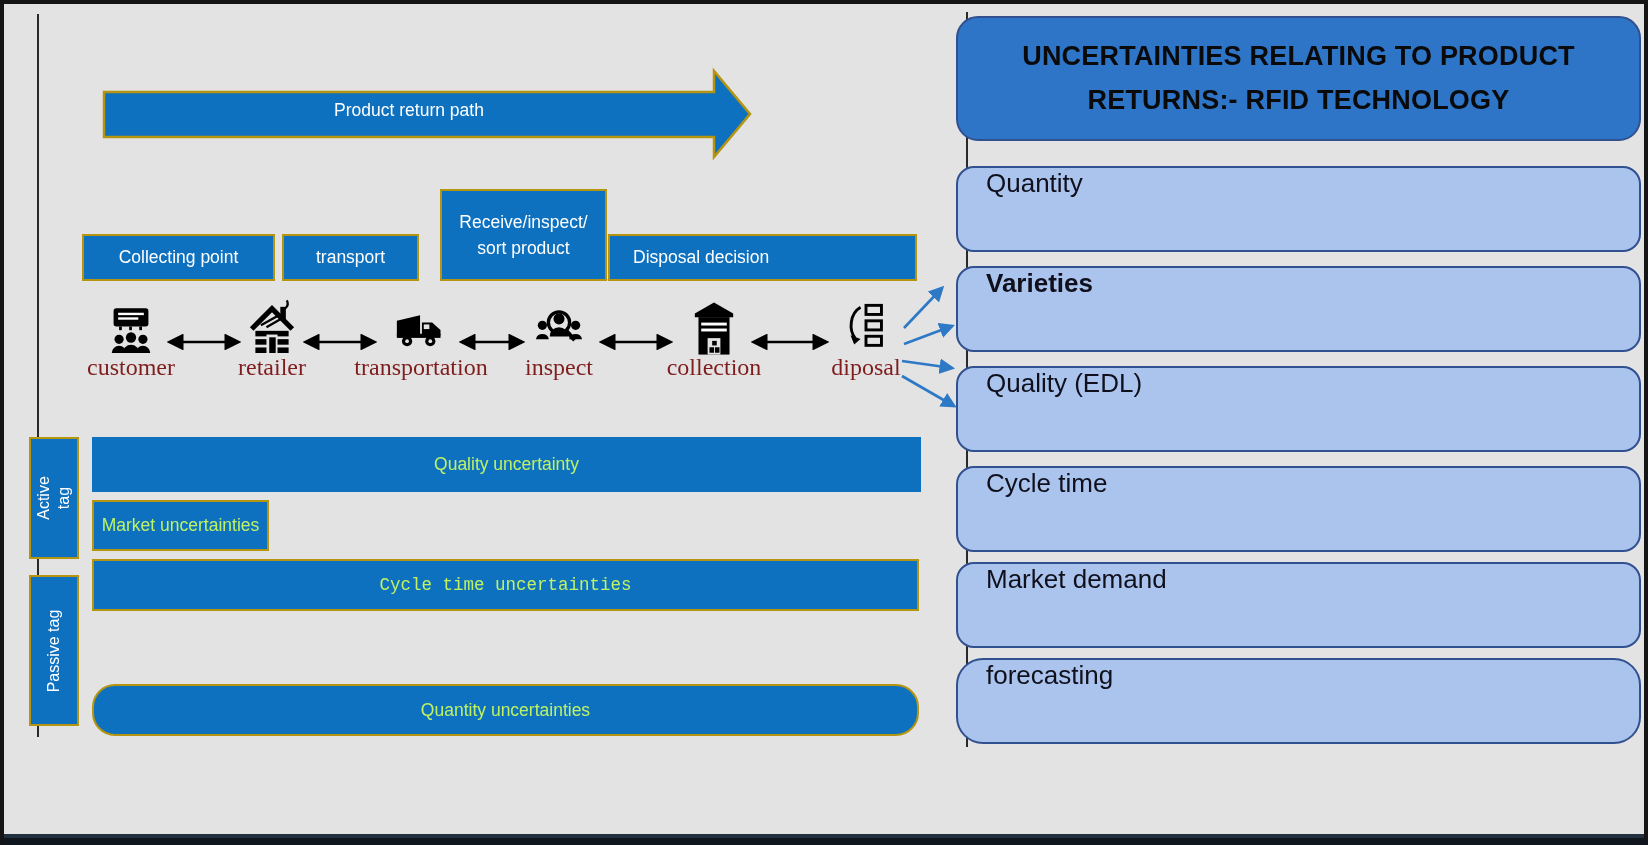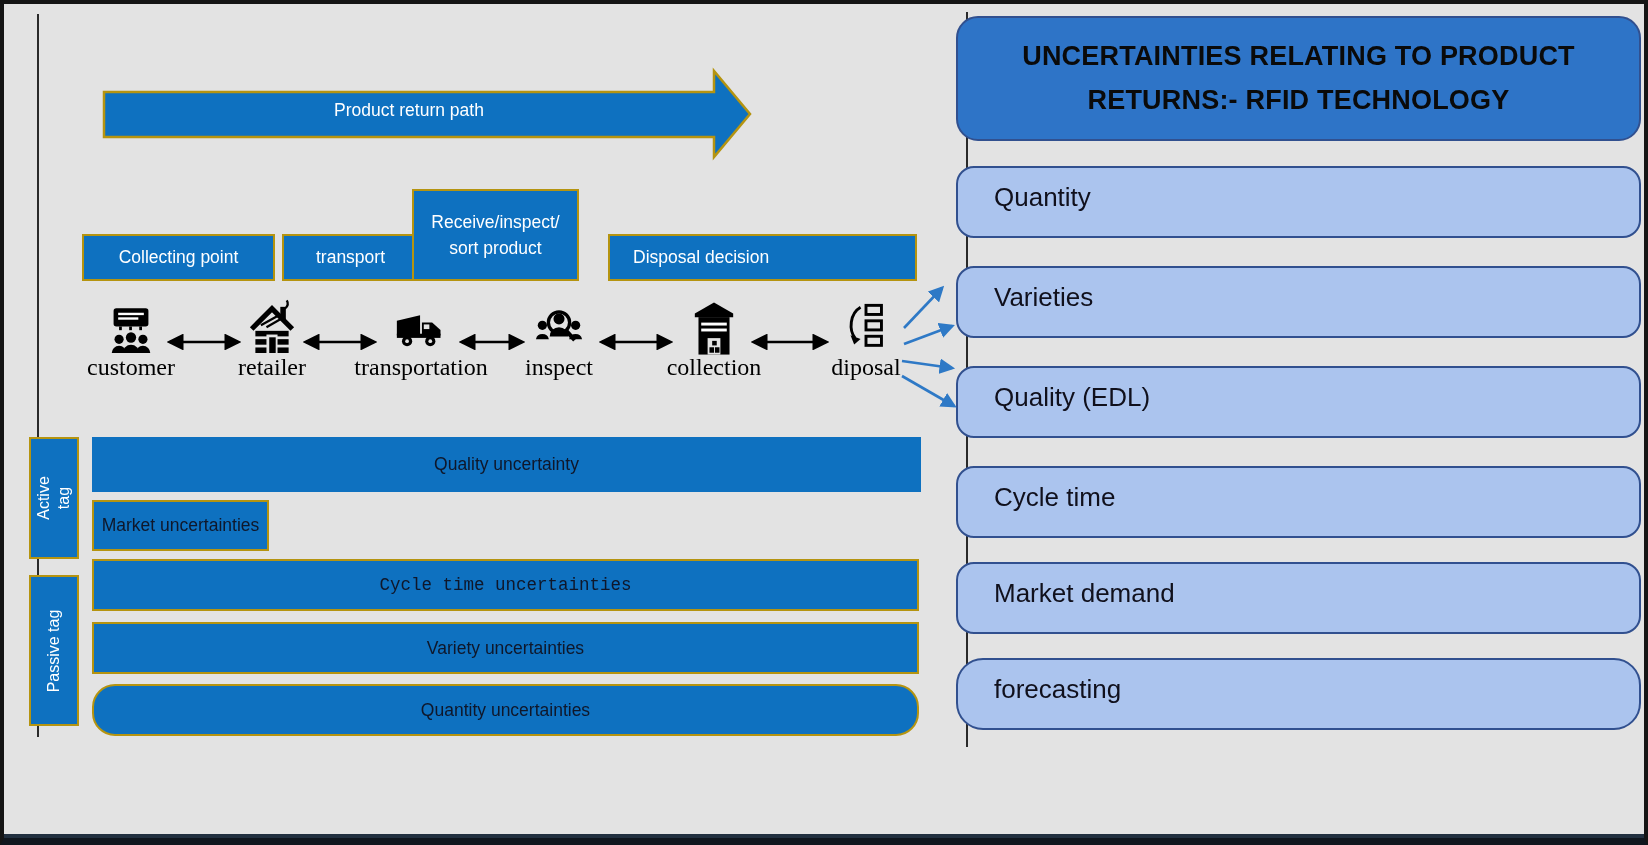--- a/index.html
+++ b/index.html
@@ -31,21 +31,21 @@
   .pbox .two-line{line-height:1.5;}
   
   .arrow-label{
     position:absolute;left:100px;top:96px;width:610px;
     color:#fff;font-size:17.5px;text-align:center;z-index:3;
   }
   
   .bar{
     position:absolute;
     background:#0E71C0;
-    color:#0f172a;
+    color:#bef264;
     display:flex;align-items:center;justify-content:center;
     font-size:17.5px;
     box-sizing:border-box;
     z-index:2;
   }
   .bar.gold{border:2.5px solid #B59410;}
   
   .tag-box{
     position:absolute;
     background:#0E71C0;
@@ -56,44 +56,44 @@
   .tag-box .rot{
     position:absolute;top:50%;left:50%;
     transform:translate(-50%,-50%) rotate(-90deg);
     color:#fff;font-size:16px;line-height:1.25;text-align:center;white-space:nowrap;
   }
   
   .chain-label{
     position:absolute;top:350px;width:170px;
     text-align:center;
     font-family:"Liberation Serif", serif;
-    font-size:24px;color:#000000;z-index:2;
+    font-size:24px;color:#7f1d1d;z-index:2;
   }
   .chain-icon{position:absolute;z-index:2;}
   
   .r-header{
     position:absolute;left:952px;top:12px;width:685px;height:125px;
     background:#2E74C7;
     border:2.5px solid #31508F;
     border-radius:22px;
     box-sizing:border-box;
     display:flex;flex-direction:column;align-items:center;justify-content:center;
     z-index:2;
   }
   .r-header .t{
     font-size:27px;font-weight:bold;color:#0a0a0a;line-height:1.6;letter-spacing:.2px;text-align:center;
   }
   .r-item{
-    position:absolute;left:952px;width:685px;height:72px;
+    position:absolute;left:952px;width:685px;height:86px;
     background:#ABC4EE;
     border:2.5px solid #31508F;
     border-radius:18px;
     box-sizing:border-box;
-    display:flex;align-items:center;
-    padding-left:36px;padding-bottom:10px;
+    display:flex;
+    padding-left:28px;padding-bottom:10px;
     font-size:26px;color:#10101c;
     z-index:2;
   }
   svg.connectors{position:absolute;left:0;top:0;z-index:3;pointer-events:none;}
   .bottom-strip{position:absolute;left:0;bottom:0;width:100%;height:4px;background:#223040;z-index:4;}
 </style>
 </head>
 <body>
 
 <div class="slide">
@@ -105,21 +105,21 @@
     <polygon points="100,88 710,88 710,67 746,110 710,153 710,133 100,133" fill="#0E71C0" stroke="#B59410" stroke-width="2.5"></polygon>
   </svg>
   <div class="arrow-label">Product return path</div>
 
   <div class="pbox" style="left:78px;top:230px;width:193px;height:47px;">
     <span>Collecting point</span>
   </div>
   <div class="pbox" style="left:278px;top:230px;width:137px;height:47px;">
     <span>transport</span>
   </div>
-  <div class="pbox" style="left:408px;top:185px;width:167px;height:92px;">
+  <div class="pbox" style="left:436px;top:185px;width:167px;height:92px;">
     <div class="two-line">
       <div>Receive/inspect/</div>
       <div>sort product</div>
     </div>
   </div>
   <div class="pbox leftpad" style="left:604px;top:230px;width:309px;height:47px;">
     <span>Disposal decision</span>
   </div>
 
   <svg class="chain-icon" style="left:105px;top:302px;" width="44" height="52" viewBox="0 0 48 56">
@@ -233,36 +233,33 @@
 
   <div class="bar" style="left:88px;top:433px;width:829px;height:55px;">
     <span>Quality uncertainty</span>
   </div>
   <div class="bar gold" style="left:88px;top:496px;width:177px;height:51px;">
     <span>Market uncertainties</span>
   </div>
   <div class="bar gold" style="left:88px;top:555px;width:827px;height:52px;font-family:Liberation Mono, monospace;">
     <span>Cycle time uncertainties</span>
   </div>
-  <div class="bar gold" style="left:88px;top:618px;width:827px;height:52px;">
-    <span>Variety uncertainties</span>
-  </div>
   <div class="bar gold" style="left:88px;top:680px;width:827px;height:52px;border-radius:23px;">
     <span>Quantity uncertainties</span>
   </div>
 
   <div class="r-header">
     <div class="t">UNCERTAINTIES RELATING TO PRODUCT</div>
     <div class="t">RETURNS:- RFID TECHNOLOGY</div>
   </div>
 
   <div class="r-item" style="top:162px;">
     <span>Quantity</span>
   </div>
-  <div class="r-item" style="top:262px;">
+  <div class="r-item" style="top:262px;font-weight:bold;">
     <span>Varieties</span>
   </div>
   <div class="r-item" style="top:362px;">
     <span>Quality (EDL)</span>
   </div>
   <div class="r-item" style="top:462px;">
     <span>Cycle time</span>
   </div>
   <div class="r-item" style="top:558px;">
     <span>Market demand</span>

